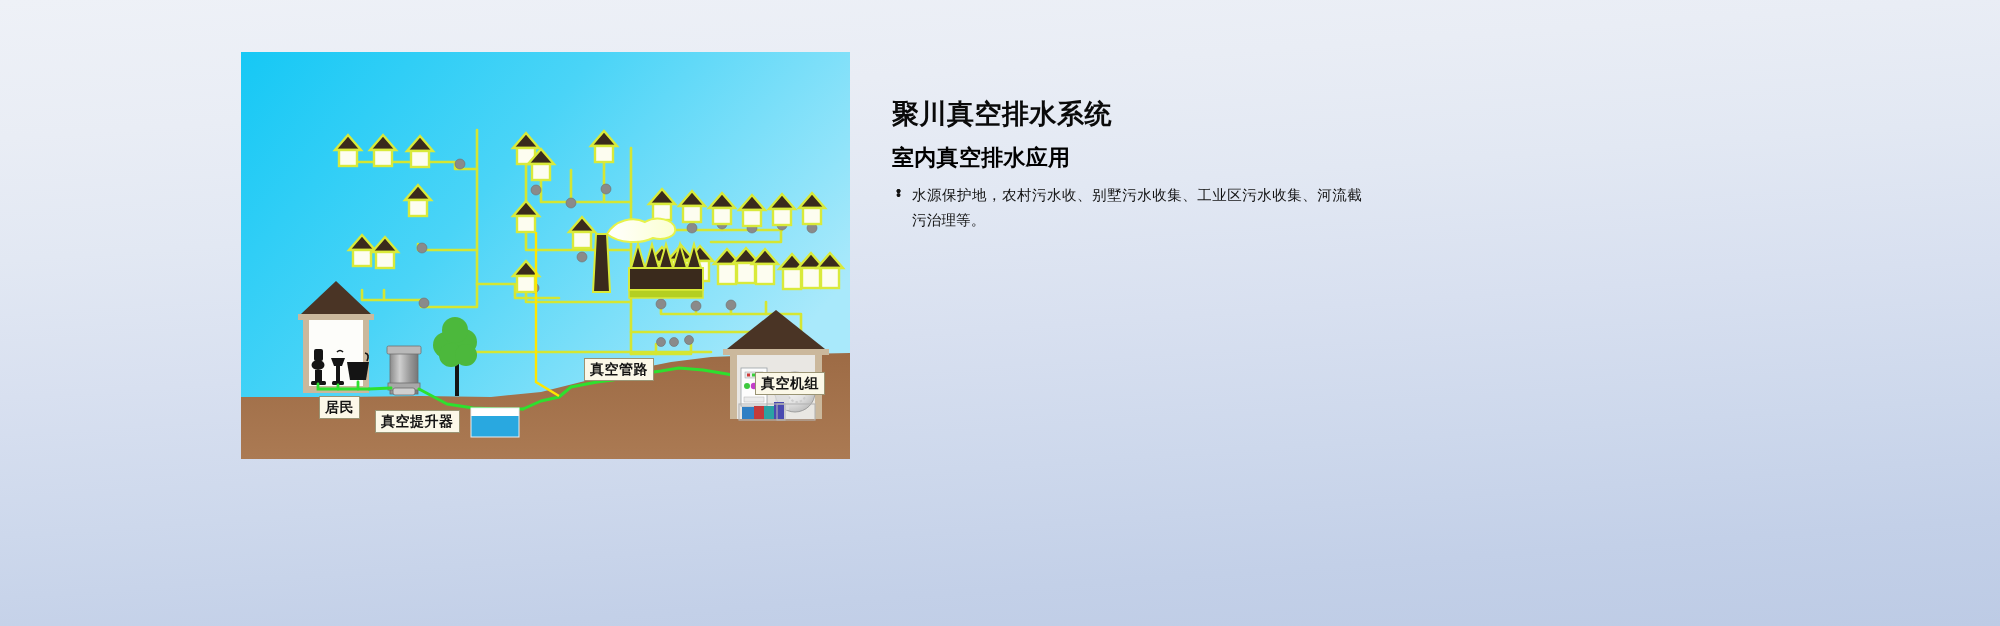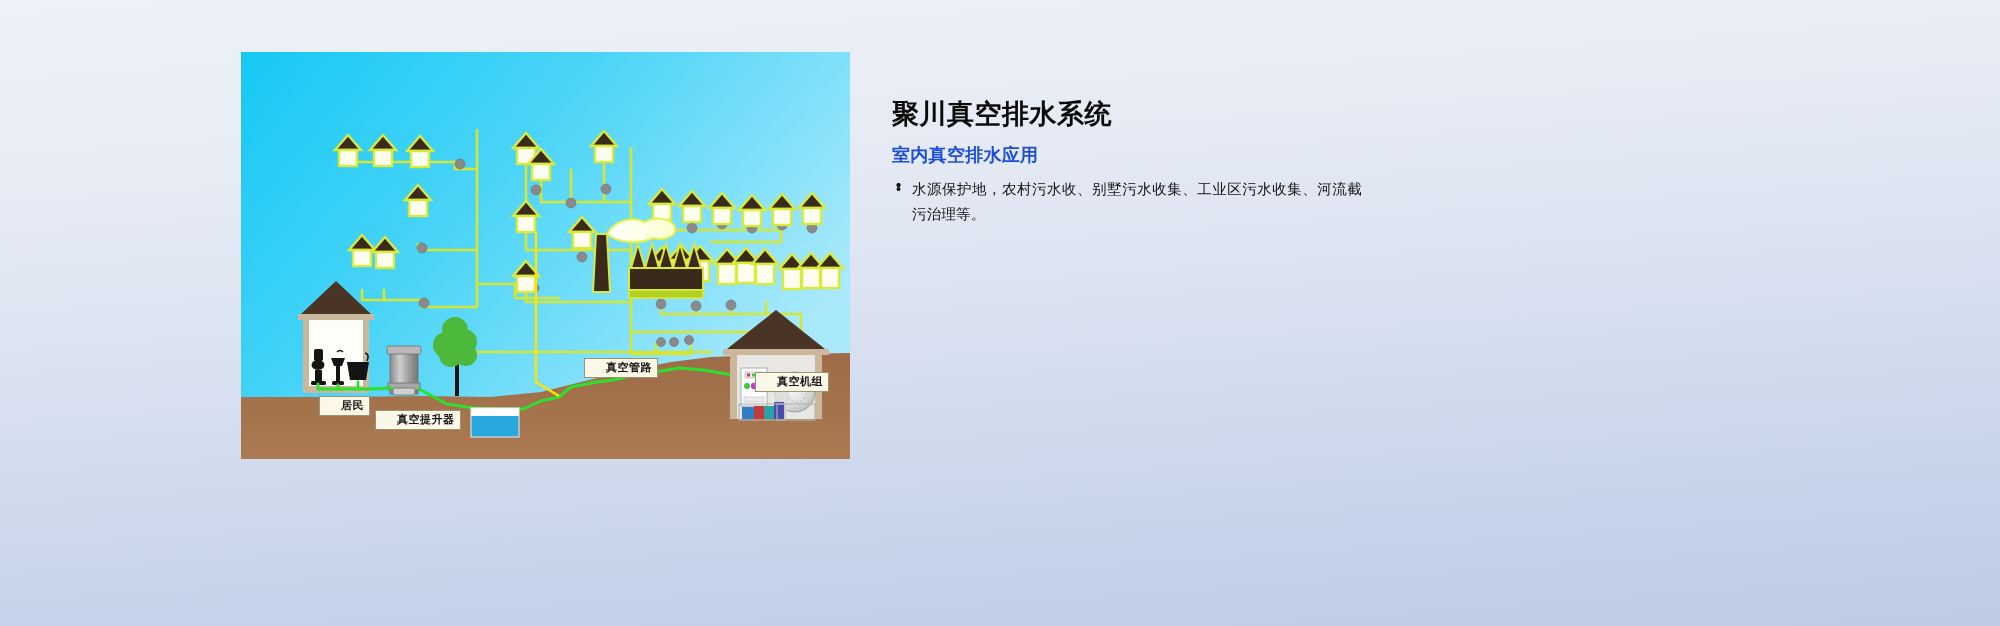--- a/index.html
+++ b/index.html
@@ -32,24 +32,24 @@
     background: linear-gradient(105deg, #16c8f5 0%, #2ccdf6 30%, #5dd8f8 62%, #8ce2fa 88%, #a7e8fb 100%);
   }
   .illus svg { position: absolute; left: 0; top: 0; }
 
   
   .dlabel {
     position: absolute;
     background: #fbf8e8;
     border: 1px solid #9a9474;
     color: #141414;
-    font-size: 11px;
+    font-size: 14px;
     font-weight: bold;
     line-height: 1;
-    padding: 3px 5px 4px 21px;
+    padding: 3px 5px 4px 5px;
     white-space: nowrap;
     font-family: "Liberation Sans", "DejaVu Sans", sans-serif;
     letter-spacing: 0.5px;
   }
   #lbl-resident { left: 78px; top: 344px; }
   #lbl-lift     { left: 134px; top: 342px; margin-top: 16px; }
   #lbl-pipe     { left: 343px; top: 306px; }
   #lbl-unit     { left: 514px; top: 320px; }
 
   
@@ -71,25 +71,25 @@
   .para {
     font-size: 14.5px;
     line-height: 1.72;
     text-indent: 2em;
     text-align: justify;
     color: #111;
     margin-bottom: 13px;
     letter-spacing: 0.2px;
   }
   .section-head {
-    font-size: 18px;
+    font-size: 22px;
     font-weight: bold;
     line-height: 1.4;
     margin-bottom: 5px;
-    color: #1d4ed8;
+    color: #000000;
     letter-spacing: 0.3px;
   }
   .bullets { list-style: none; margin-bottom: 9px; }
   .bullet {
     position: relative;
     font-size: 14.5px;
     line-height: 1.72;
     padding-left: 20px;
     margin-bottom: 3px;
     text-align: justify;

